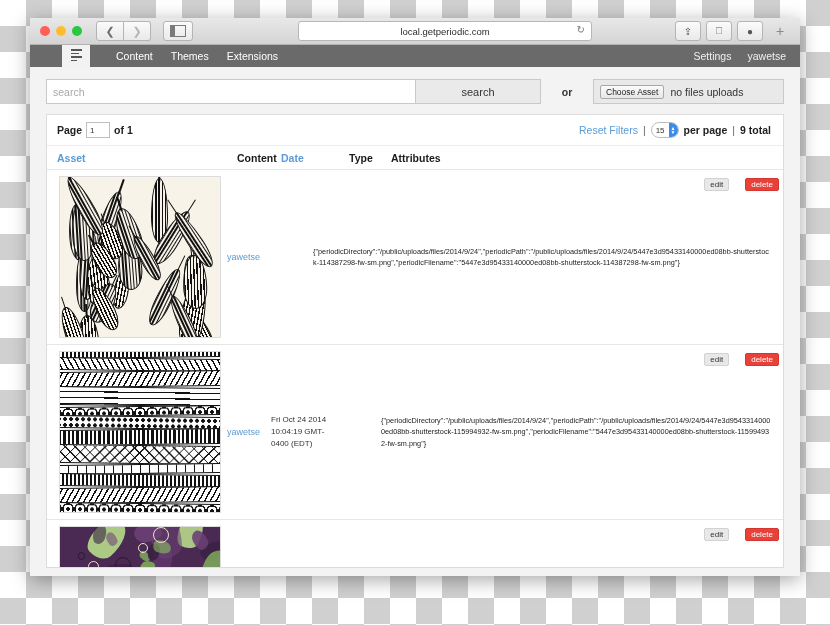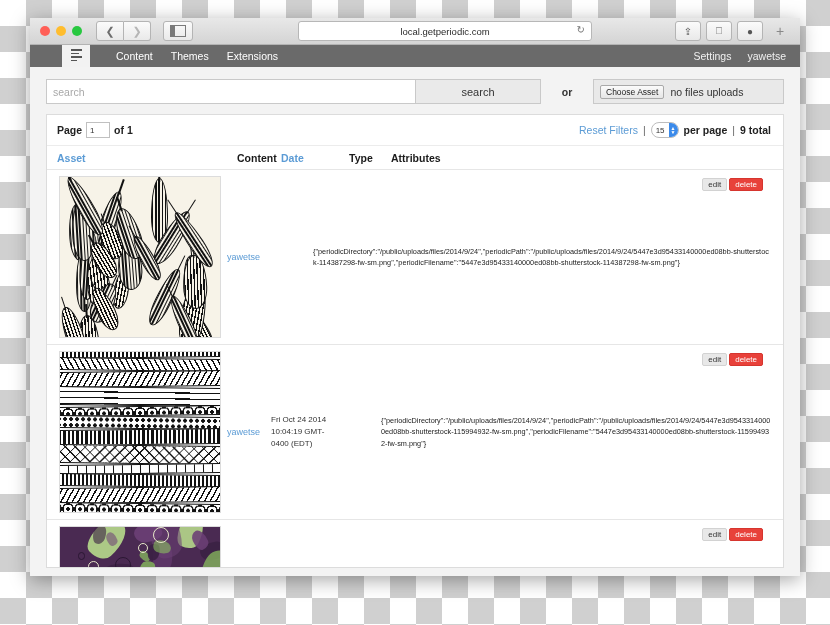--- a/index.html
+++ b/index.html
@@ -247,22 +247,22 @@
   }
   .cell-type { width: 42px; }
   .cell-attr {
     flex: 1; padding-right: 12px;
     font-size: 7.3px; color:#222;
     line-height: 1.55;
     display:flex; align-items:center;
     word-break: break-all;
   }
   .rowbtns {
-    position: absolute; right: 20px; top: 8px;
-    display: flex; gap: 2px;
+    position: absolute; right: 4px; top: 8px;
+    display: flex; gap: 16px;
   }
   .btn-edit {
     background:#e8e8e8; border:1px solid #d2d2d2; border-radius:2px;
     font-size: 8px; color:#333; padding: 1px 5px;
   }
   .btn-delete {
     background:#e8413a; border:1px solid #d6352e; border-radius:2px;
     font-size: 8px; color:#fff; padding: 1px 5px;
   }
 

